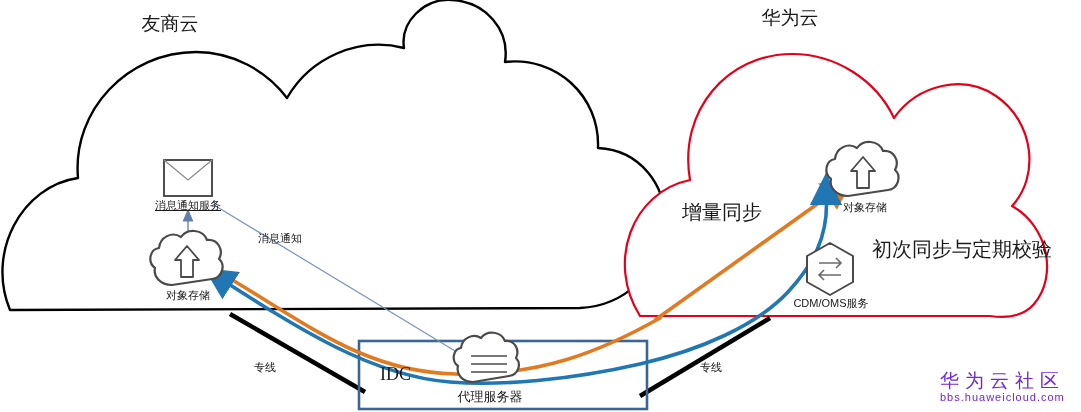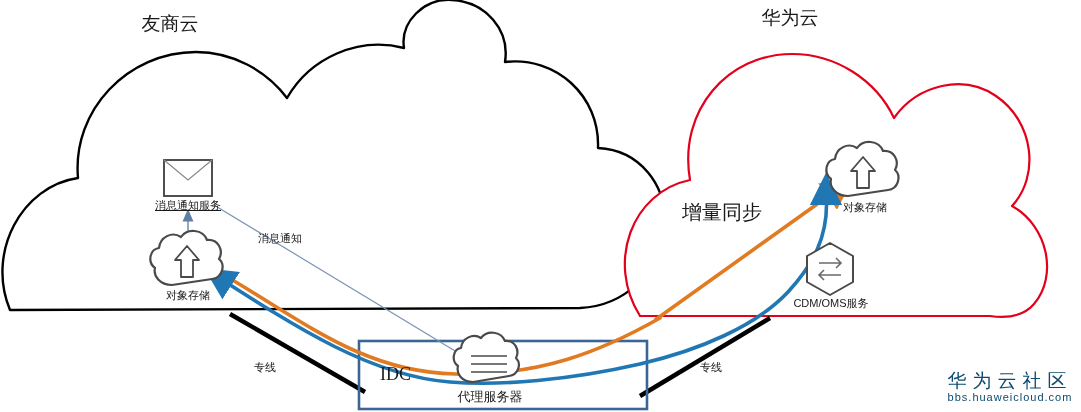--- a/index.html
+++ b/index.html
@@ -10,21 +10,21 @@
     font-family:"Liberation Sans","DejaVu Sans",sans-serif;
     overflow:hidden;
   }
   #svg{position:absolute;left:0;top:0;width:1081px;height:412px;}
   .lbl{position:absolute;white-space:nowrap;color:#1a1a1a;}
   .cloud-title{font-size:19px;line-height:24px;text-align:center;}
   .node-cap{font-size:11px;text-align:center;}
   .flow-lbl-sm{font-size:11px;}
   .big-lbl{font-size:20px;}
   .idc-lbl{font-size:18px;font-family:"Liberation Serif","DejaVu Serif",serif;}
-  .wm{position:absolute;color:#0c4a6e;text-align:center;}
+  .wm{position:absolute;color:#6d28d9;text-align:left;}
   .wm-main{font-size:19px;letter-spacing:6px;}
   .wm-sub{font-size:11px;letter-spacing:1px;}
 </style>
 </head>
 <body>
 
 <div id="stage">
 
   <svg id="svg" viewBox="0 0 1081 412">
     <defs>
@@ -148,20 +148,21 @@
   <div class="lbl node-cap" style="left:772px;top:296px;width:118px;">CDM/OMS服务</div>
 
   <div class="lbl flow-lbl-sm" style="left:258px;top:231px;">消息通知</div>
 
   <div class="lbl flow-lbl-sm" style="left:254px;top:360px;">专线</div>
 
   <div class="lbl flow-lbl-sm" style="left:700px;top:360px;">专线</div>
 
   <div class="lbl big-lbl" style="left:662px;top:199px;margin-left:20px;">增量同步</div>
 
+  <div class="lbl big-lbl" style="left:872px;top:236px;">初次同步与定期校验</div>
 
 
   <div class="lbl idc-lbl" style="left:380px;top:364px;">IDC</div>
 
   <div class="lbl node-cap" style="left:430px;top:388px;width:120px;font-size:13px;">代理服务器</div>
 
   <div class="wm wm-main" style="left:940px;top:368px;width:140px;">华为云社区</div>
   <div class="wm wm-sub" style="left:940px;top:391px;width:140px;">bbs.huaweicloud.com</div>
 
 </div>

